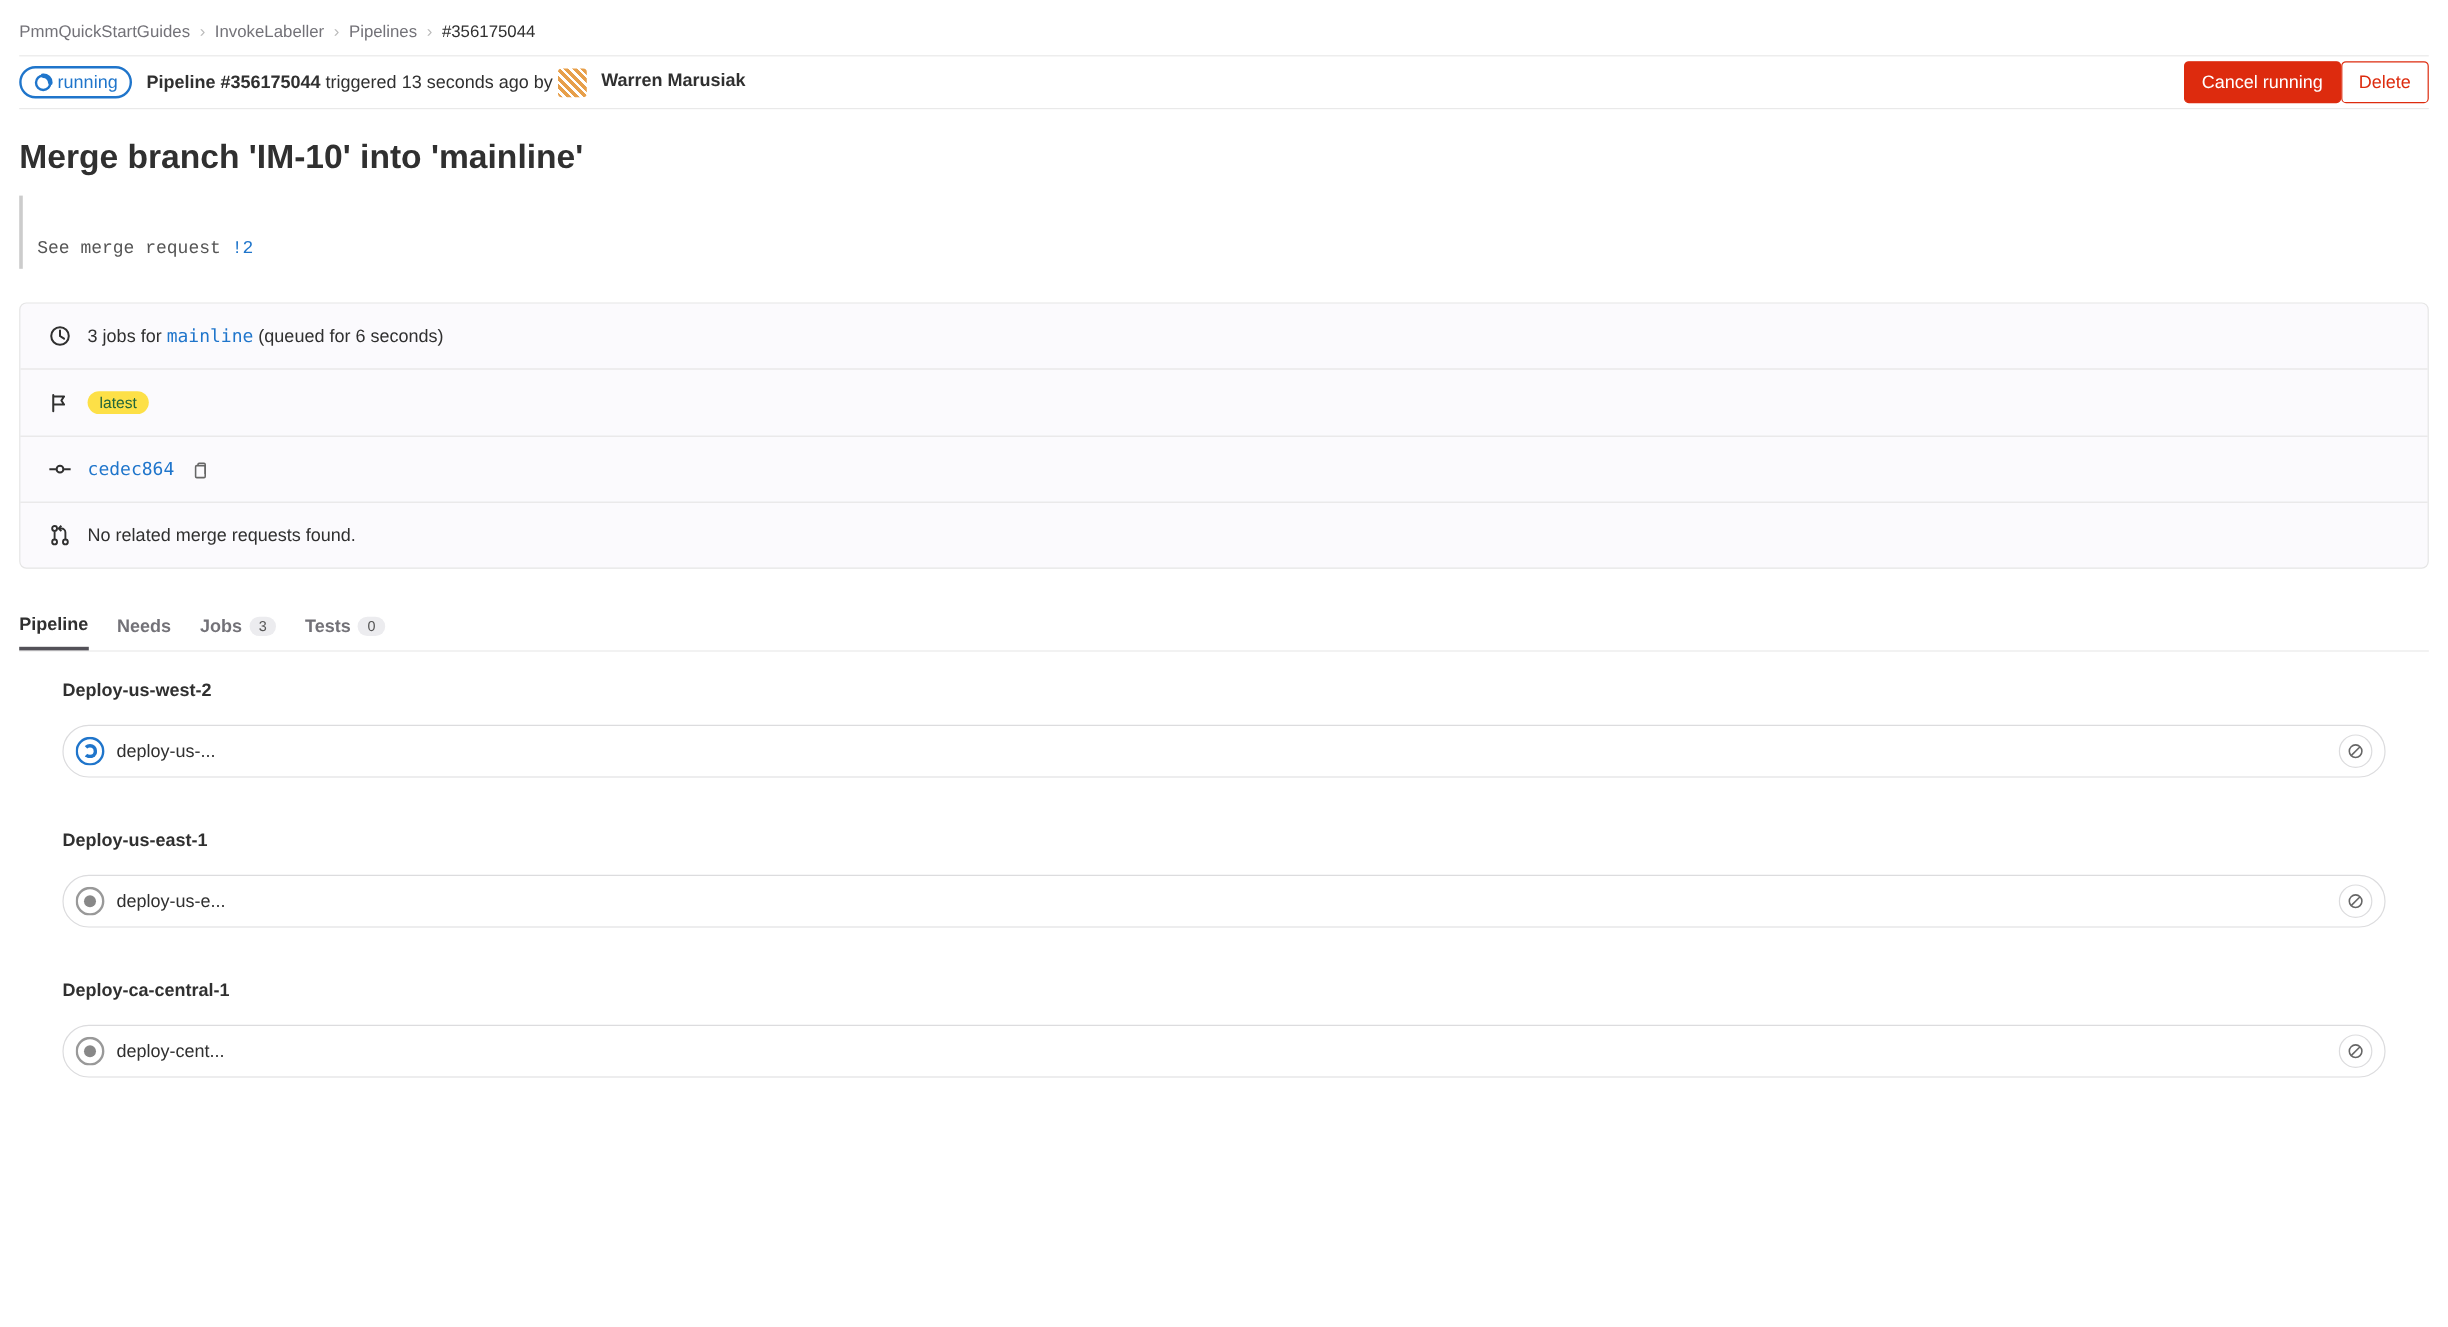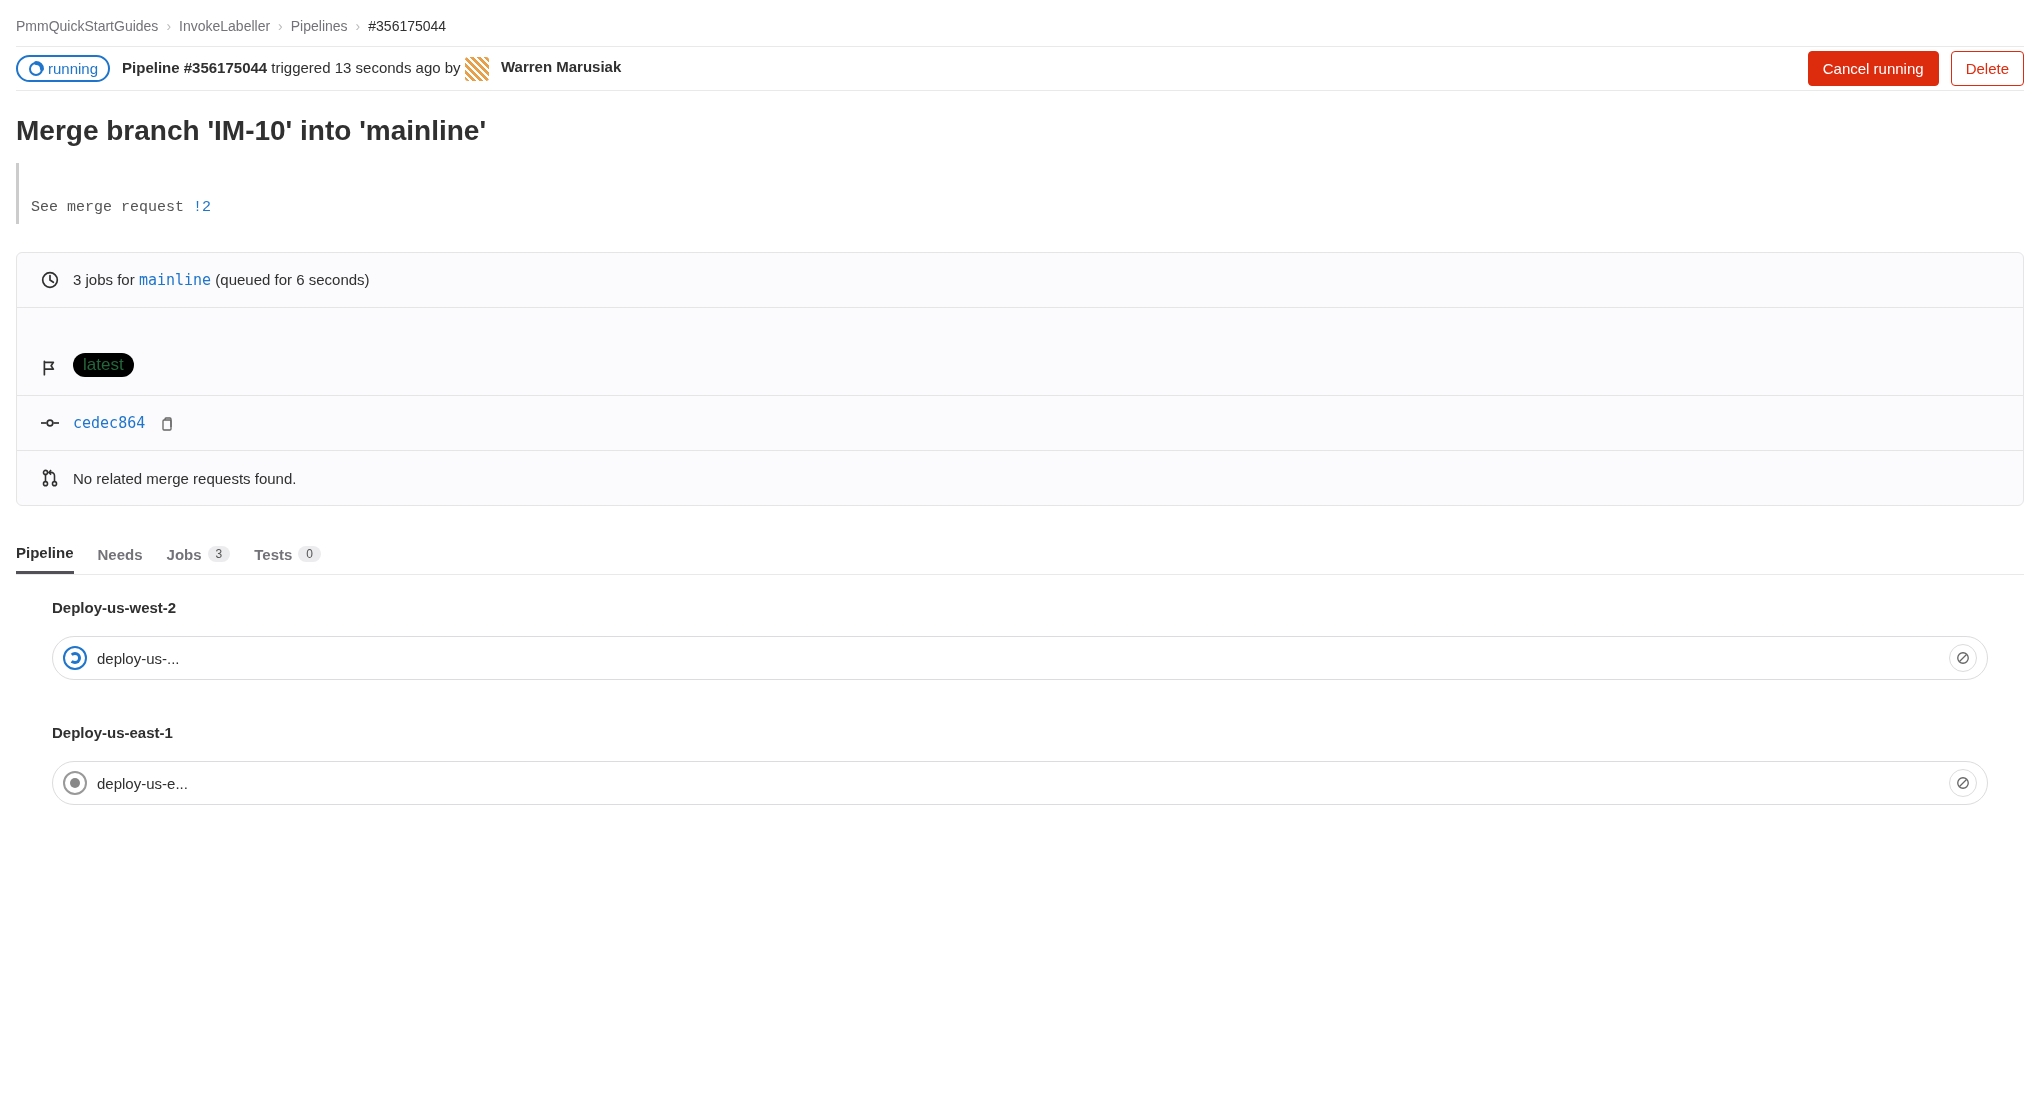--- a/index.html
+++ b/index.html
@@ -12,35 +12,35 @@
     .breadcrumbs .active { font-weight: 400; color: #303030; }
 
     .header-row { display: flex; align-items: center; justify-content: space-between; border-top: 1px solid #e9e9e9; border-bottom: 1px solid #e9e9e9; padding: 4px 0; }
     .header-left { display: flex; align-items: center; gap: 12px; }
     .status-badge { display: inline-flex; align-items: center; gap: 4px; border: 2px solid #1f75cb; color: #1f75cb; border-radius: 14px; padding: 3px 10px; font-weight: 500; font-size: 15px; }
     .status-badge svg { width: 16px; height: 16px; }
     .pipeline-title { font-size: 15px; color: #303030; }
     .pipeline-title .strong { font-weight: 700; }
     .avatar { width: 24px; height: 24px; border-radius: 3px; background: repeating-linear-gradient(45deg,#e79f4a,#e79f4a 3px,#fff 3px,#fff 5px); display:inline-block; vertical-align:middle; }
     .username { font-weight: 700; margin-left: 8px; font-size: 15px; }
-    .header-right { display: flex; gap: 12px; }
+    .header-right { display: flex; }
     .btn { border-radius: 4px; padding: 8px 14px; font-weight: 500; font-size: 15px; cursor: pointer; border: 1px solid; }
     .btn-danger { background: #dd2b0e; color: #fff; border-color: #dd2b0e; }
     .btn-danger-outline { background: #fff; color: #dd2b0e; border-color: #dd2b0e; }
 
     h1.page-title { font-size: 28px; font-weight: 700; margin: 24px 0 16px 0; }
     .commit-msg { border-left: 3px solid #ccc; padding: 2px 0 2px 12px; font-family: "SFMono-Regular", Consolas, "Liberation Mono", Menlo, monospace; font-size: 15px; color: #555; line-height: 1.9; margin-bottom: 28px; }
     .commit-msg .mr-link { color: #1f75cb; }
 
     .info-box { border: 1px solid #e5e5e5; border-radius: 6px; background: #fbfafd; }
     .info-row { display: flex; align-items: flex-end; gap: 14px; padding: 18px 24px; border-bottom: 1px solid #e5e5e5; font-size: 15px; }
     .info-row:last-child { border-bottom: none; }
     .info-row .icon { width: 18px; height: 18px; flex-shrink: 0; color: #303030; }
     .branch-link { color: #1f75cb; font-family: "SFMono-Regular", Consolas, monospace; }
-    .latest-badge { background: #000000; color: #24663b; padding: 2px 10px; border-radius: 12px; font-size: 17px; font-weight: 400; margin-top: 27px; }
+    .latest-badge { background: #fde047; color: #24663b; padding: 2px 10px; border-radius: 12px; font-size: 13px; font-weight: 400; }
     .commit-sha { color: #1f75cb; font-family: "SFMono-Regular", Consolas, monospace; font-size: 15px; }
     .copy-icon { width: 16px; height: 16px; color: #666; cursor: pointer; }
 
     .tabs { display: flex; gap: 24px; border-bottom: 1px solid #e9e9e9; margin-top: 28px; }
     .tab { padding: 10px 0; color: #737278; font-weight: 600; font-size: 15px; cursor: pointer; display:flex; align-items:center; gap:6px; }
     .tab.active { color: #303030; border-bottom: 3px solid #535158; }
     .tab .count { background: #ececef; color: #555; border-radius: 10px; padding: 1px 8px; font-size: 12px; font-weight: 500; }
 
     .stages { display: flex; gap: 44px; padding: 24px 36px 0 36px; flex-direction: column; }
     .stage { min-width: 240px; }
@@ -184,13 +184,30 @@
         <span class="job-name">deploy-us-e...</span>
       </div>
       <span class="job-action">
         <svg viewBox="0 0 16 16">
             <circle cx="8" cy="8" r="6" fill="none" stroke="currentColor" stroke-width="1.5"></circle>
             <line x1="4" y1="12" x2="12" y2="4" stroke="currentColor" stroke-width="1.5"></line>
           </svg>
       </span>
     </div>
   </div>
+  <div class="stage">
+    <div class="stage-title">Deploy-ca-central-1</div>
+    <div class="job-pill">
+      <div class="job-left">
+        <span class="job-status pending">
+            <span class="inner"></span>
+          </span>
+        <span class="job-name">deploy-cent...</span>
+      </div>
+      <span class="job-action">
+        <svg viewBox="0 0 16 16">
+            <circle cx="8" cy="8" r="6" fill="none" stroke="currentColor" stroke-width="1.5"></circle>
+            <line x1="4" y1="12" x2="12" y2="4" stroke="currentColor" stroke-width="1.5"></line>
+          </svg>
+      </span>
+    </div>
+  </div>
 </div>
 
 </body></html>

